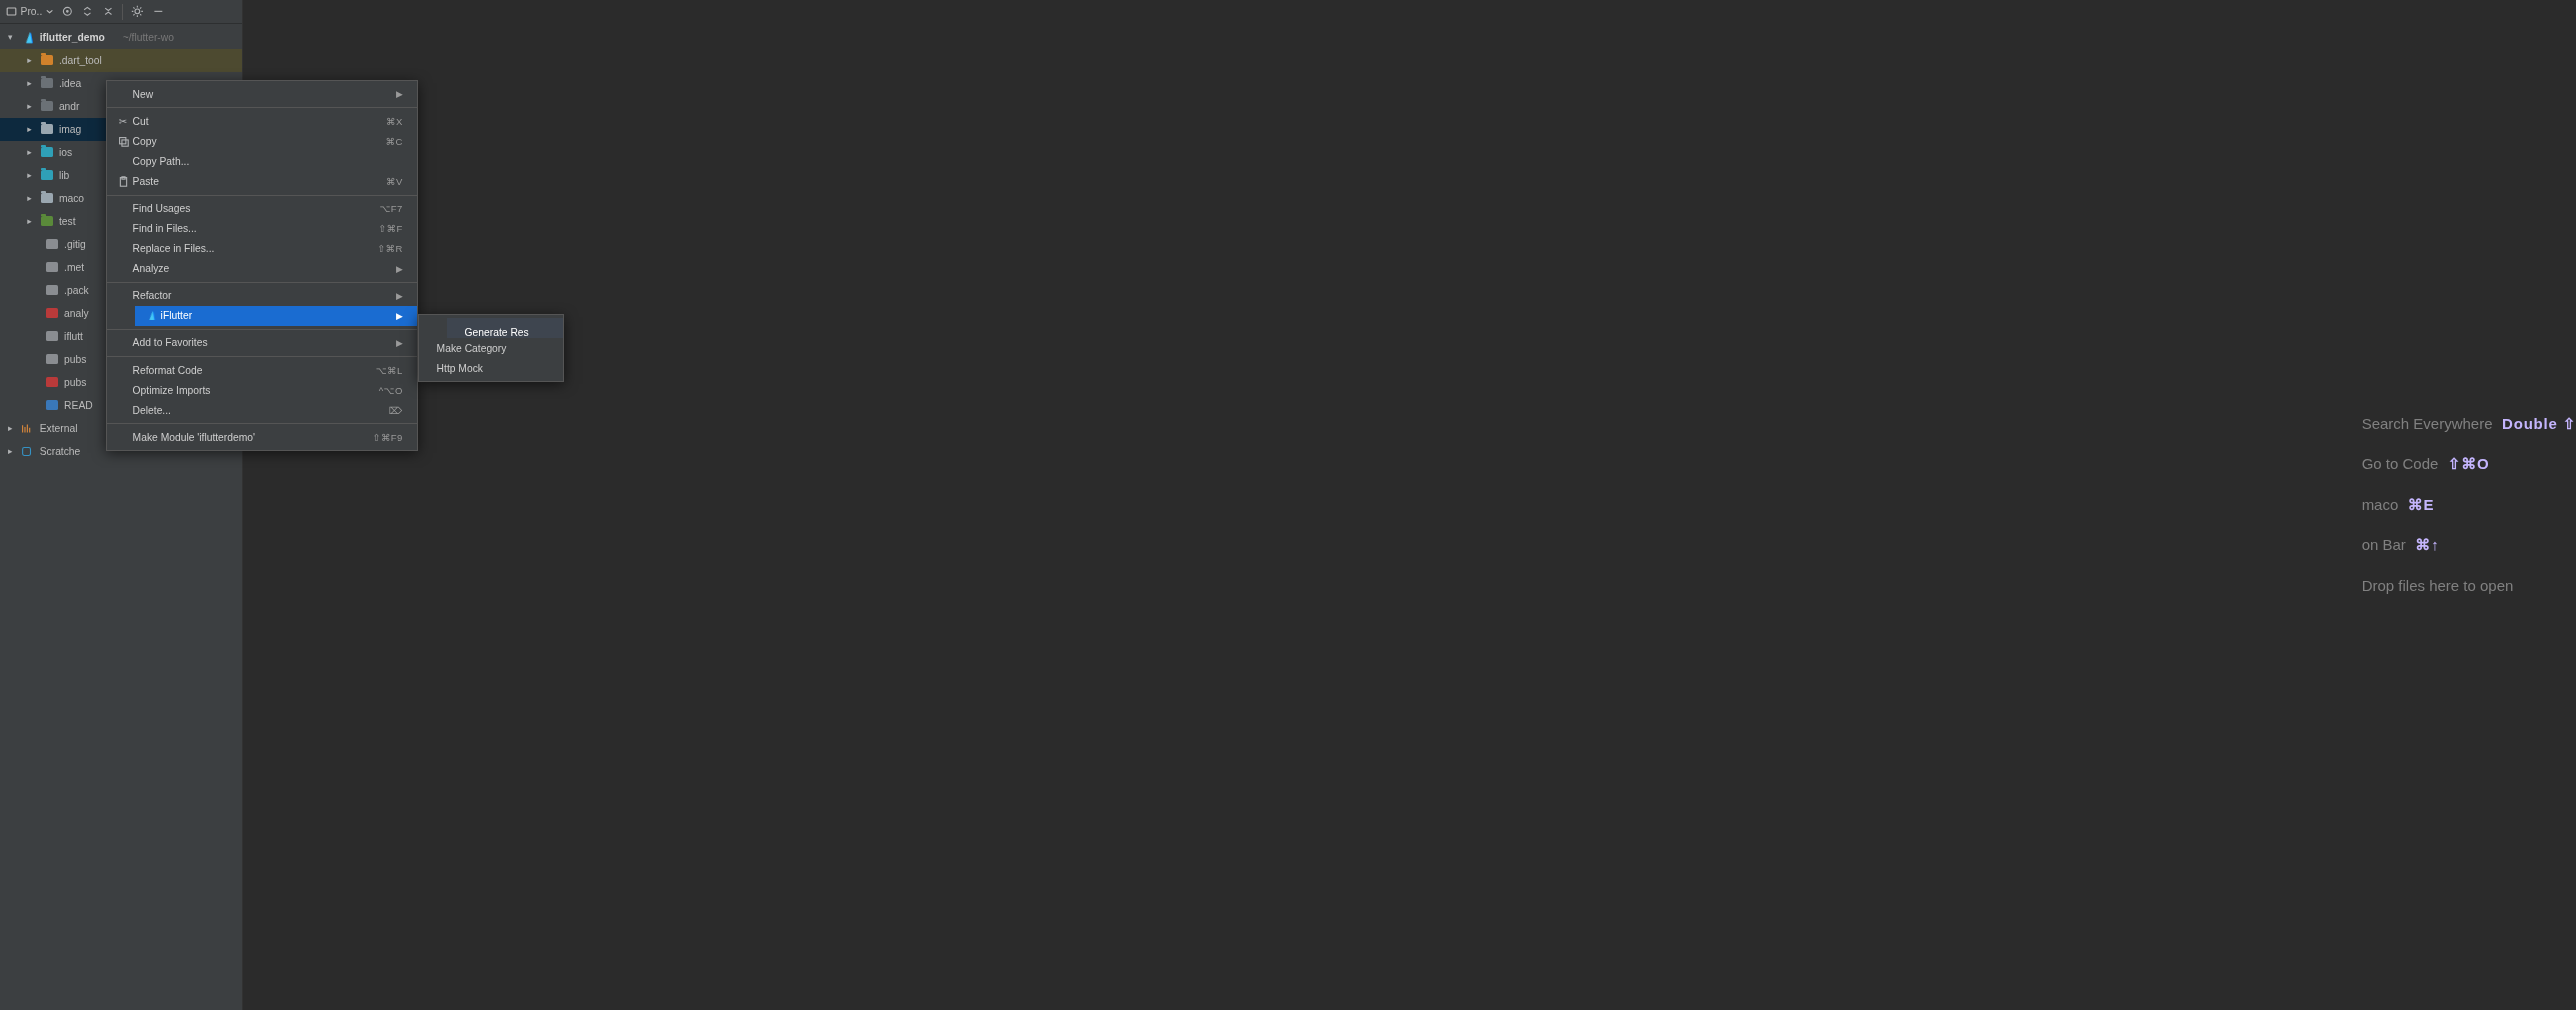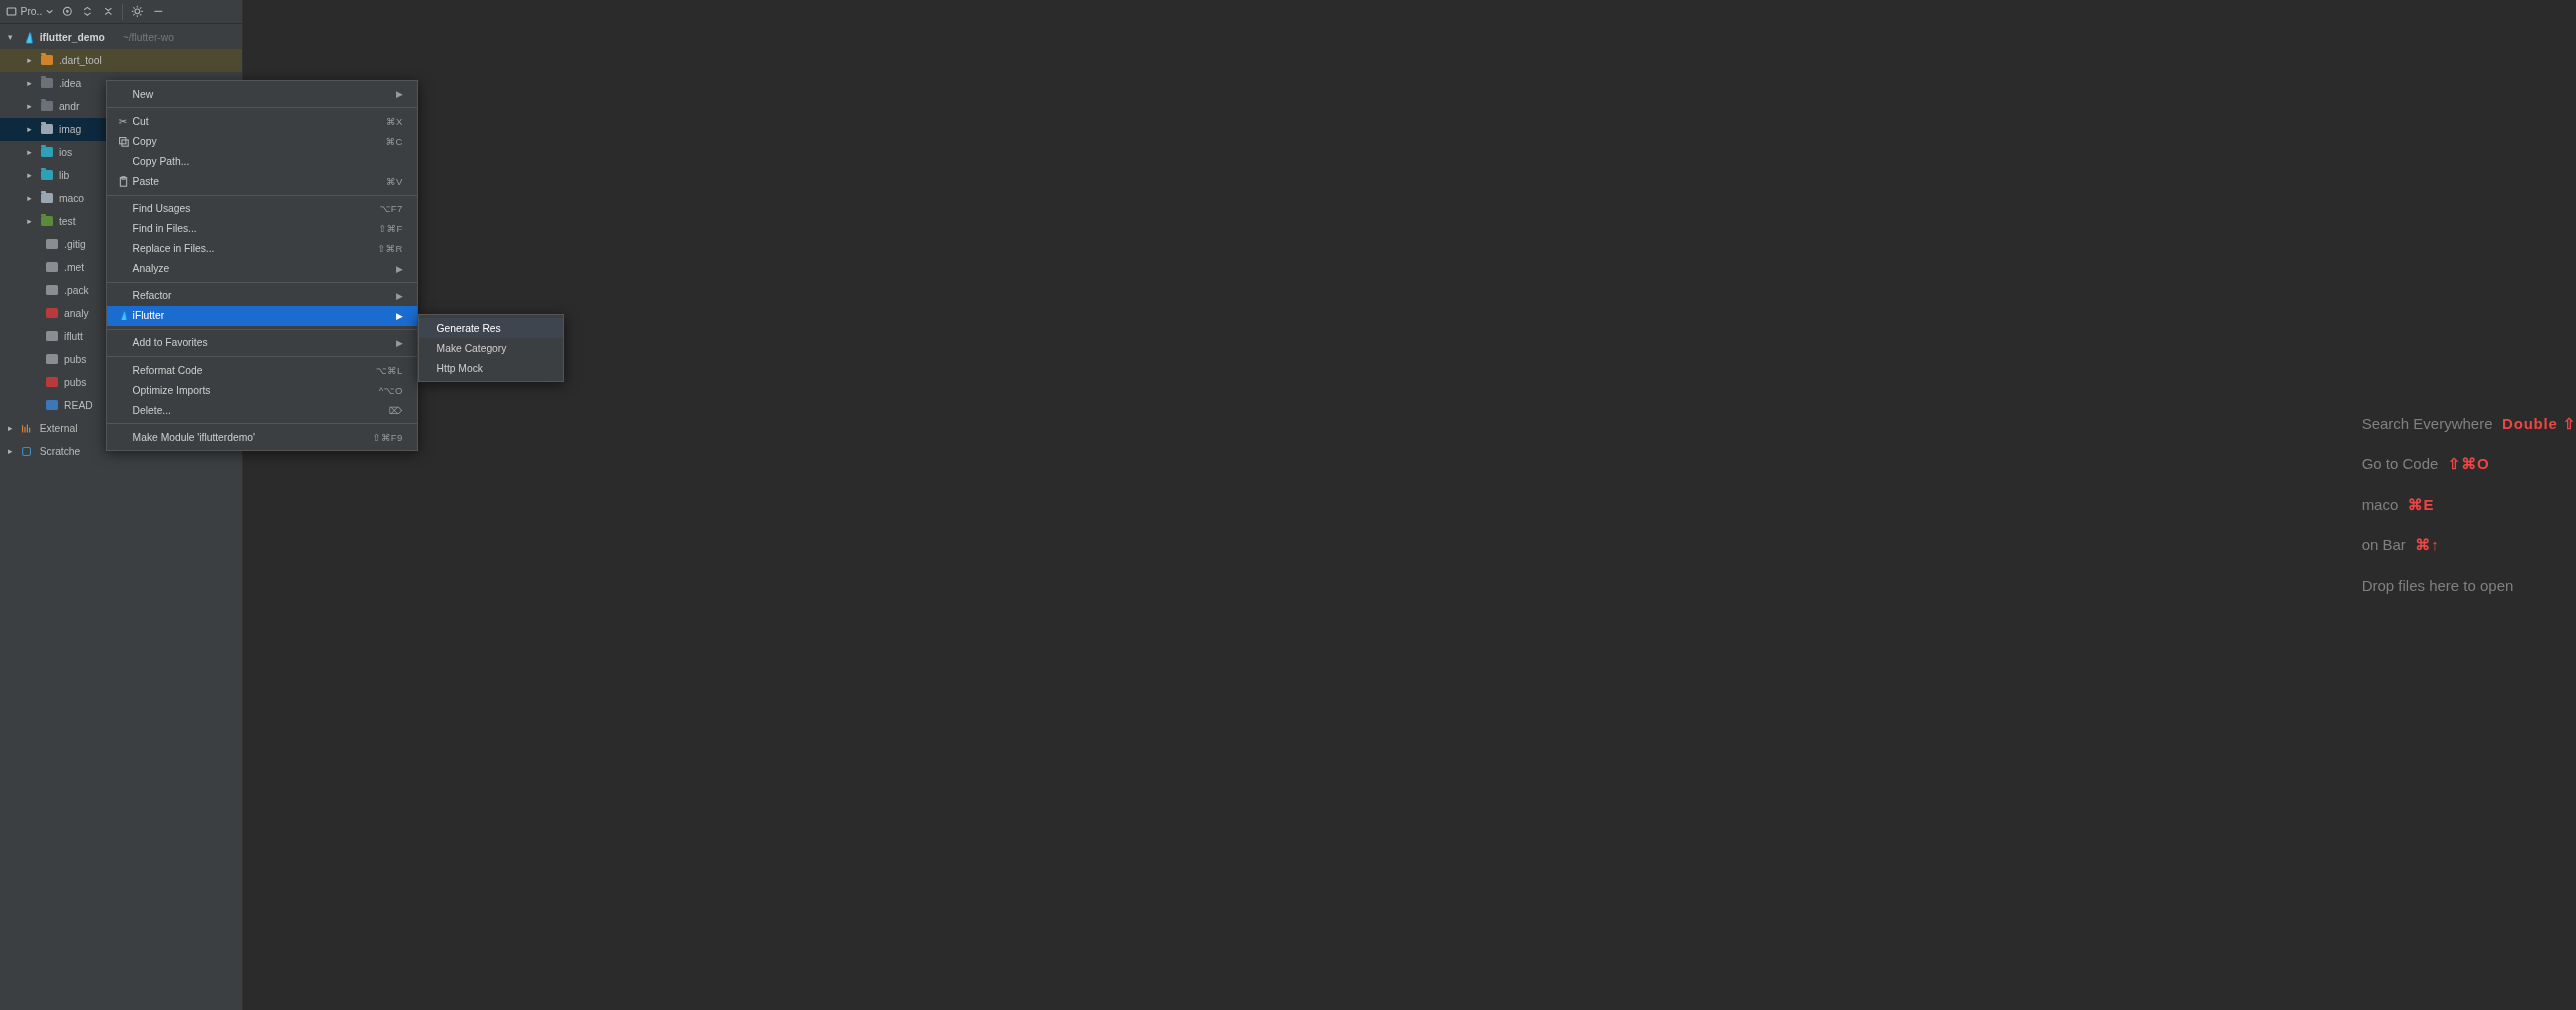--- a/index.html
+++ b/index.html
@@ -112,21 +112,21 @@
   align-items: center;
   justify-content: flex-end;
 }
 .placeholder {
   text-align: left;
   color: #808080;
   font-size: 15px;
   line-height: 2.7;
 }
 .placeholder .kb {
-  color: #ef4444;
+  color: #c4b5fd;
   font-weight: 600;
   letter-spacing: 0.8px;
 }
 .placeholder .row { display: flex; gap: 9.5px; align-items: center; }
 
 .ctx {
   position: absolute;
   top: 80px;
   left: 106px;
   width: 312px;
@@ -145,32 +145,34 @@
   color: #cfcfcf;
 }
 .ctx-item .mi { width: 16px; display: flex; align-items: center; justify-content: center; color: #afb1b3; }
 .ctx-item .lbl { flex: 1; padding-left: 1.6px; }
 .ctx-item .sc  { color: #9a9a9a; font-size: 9.5px; letter-spacing: 0.4px; }
 .ctx-item .sub { color: #9a9a9a; font-size: 8.8px; }
 .ctx-sep { height: 0.8px; background: #555; margin: 3.2px 0; }
 .ctx-item.hi {
   background: #1a6cd1;
   color: #ffffff;
+  margin-left: 28px;
 }
 .ctx-item.hi .sc, .ctx-item.hi .sub, .ctx-item.hi .mi { color: #fff; }
 
 .ctx.sub {
   top: 314px;
   left: 418px;
   width: 146px;
 }
 .ctx.sub .ctx-item { padding-left: 16px; padding-right: 16px; }
 .ctx.sub .ctx-item.hi {
   background: #4b6eaf22;
   color: #fff;
+  align-items: flex-end;
 }
 
 svg { stroke: currentColor; stroke-width: 1.4; fill: none; }
 </style>
 </head>
 <body>
 
 <div class="ide">
 
   <div class="sidebar">

